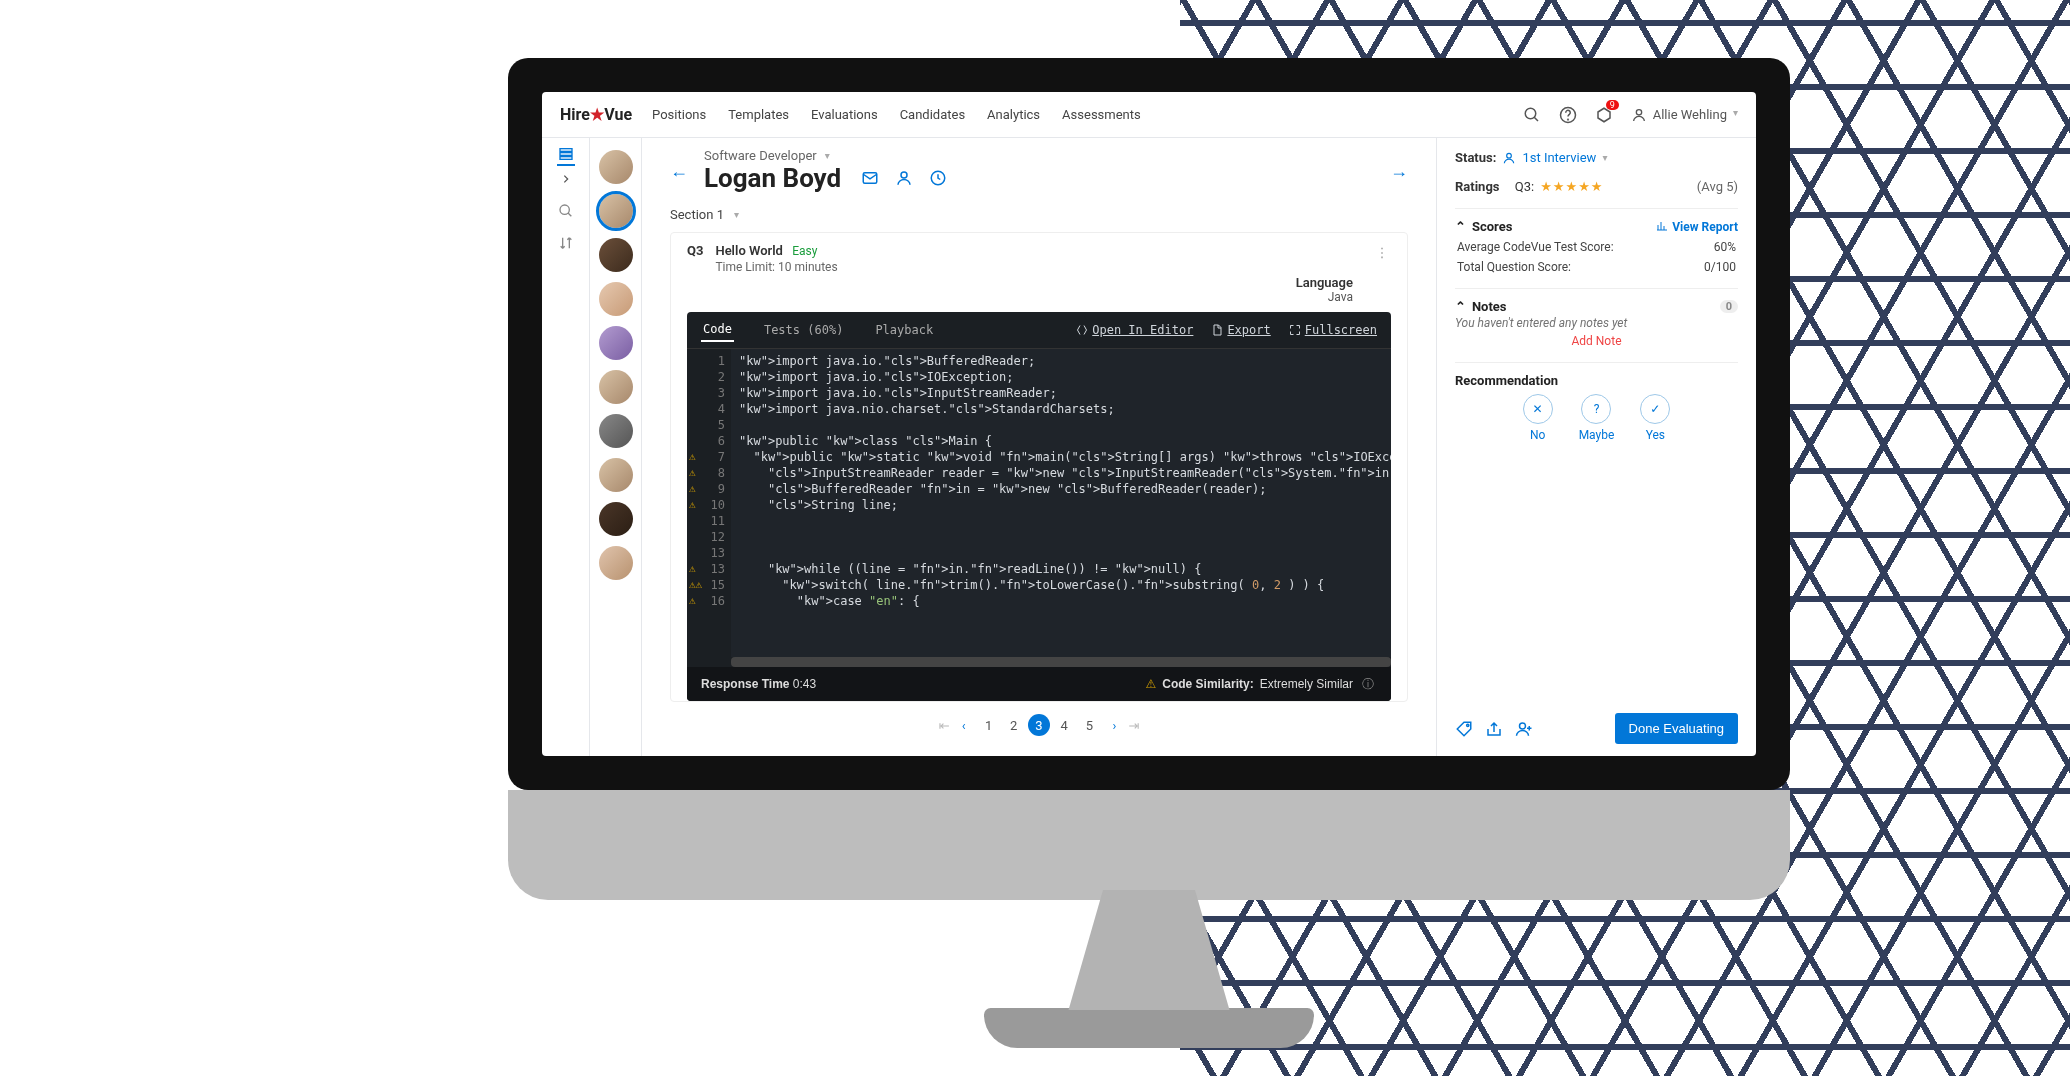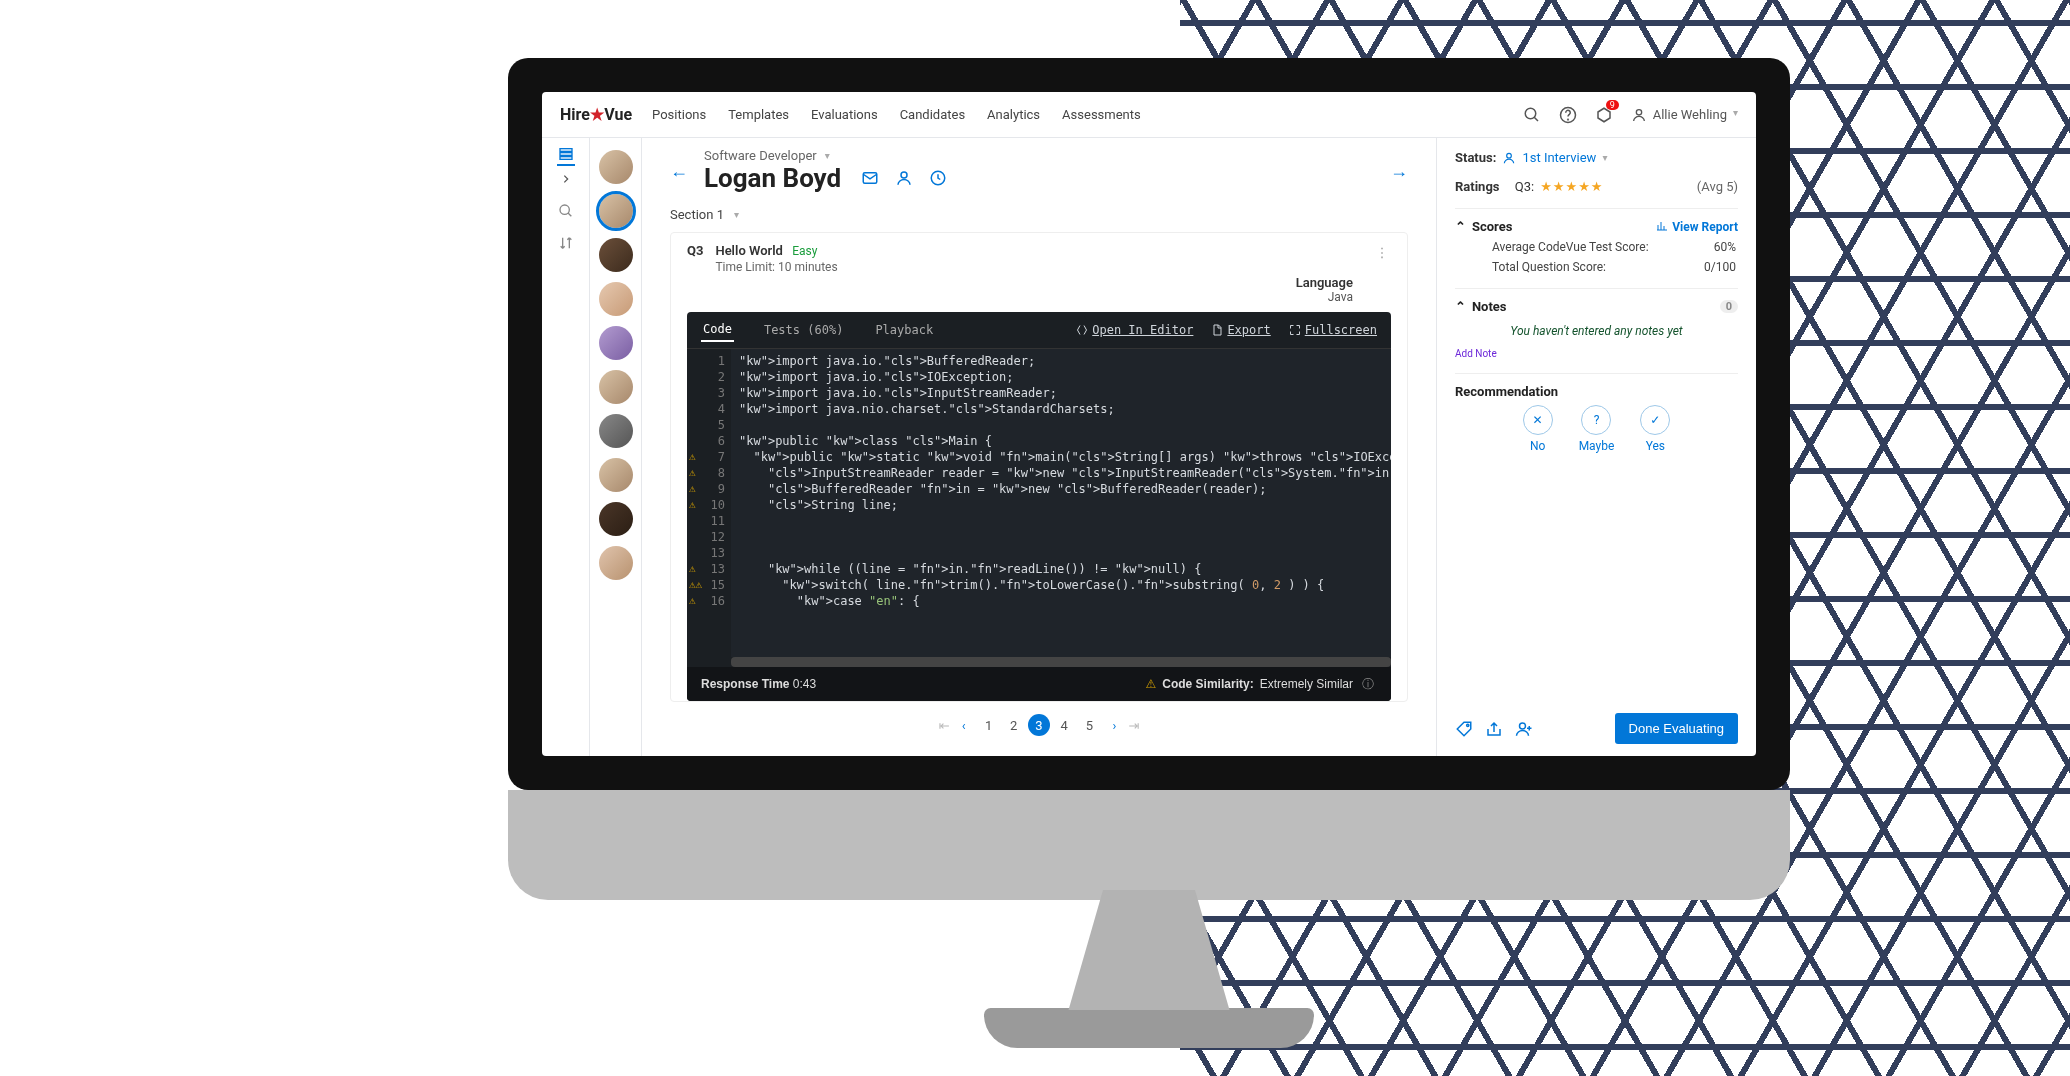--- a/index.html
+++ b/index.html
@@ -86,24 +86,24 @@
 
 .rside { width:320px; border-left:1px solid #e5e7eb; padding:12px 18px; display:flex; flex-direction:column; gap:14px; overflow:hidden;}
 .status-row { display:flex; align-items:center; gap:6px; color:#333;}
 .sel-look { color:#0277d8; cursor:pointer; display:flex; align-items:center; gap:6px;}
 .ratings-row{display:flex;align-items:center;gap:6px;}
 .stars{color:#f5a623;letter-spacing:1px;}
 .avg{margin-left:auto;color:#666;}
 .panel{border-top:1px solid #eee;padding-top:10px;}
 .panel h4{font-size:13px;font-weight:700;color:#222;display:flex;align-items:center;gap:6px;}
 .view-report{margin-left:auto;color:#0277d8;font-size:12px;cursor:pointer;display:flex;align-items:flex-start;gap:4px;}
-.score-line{display:flex;justify-content:space-between;font-size:12px;color:#444;margin-top:6px;padding:0 2px;margin-left:35px;}
-.notes-empty{color:#14532d;font-style:italic;font-size:12px;text-align:center;margin:10px 0;}
+.score-line{display:flex;justify-content:space-between;font-size:12px;color:#444;margin-top:6px;padding:0 2px;}
+.notes-empty{color:#737373;font-style:italic;font-size:12px;text-align:left;margin:2px 0;}
 .note-input{width:100%;border:1px solid #d9dde1;border-radius:4px;padding:8px;font-size:12px;color:#666;font-style:italic;height:54px;resize:none;}
-.add-note{text-align:left;color:#6d28d9;font-size:10px;margin-top:4px;cursor:pointer;}
+.add-note{text-align:center;color:#ef4444;font-size:12px;margin-top:4px;cursor:pointer;}
 .reco{display:flex;gap:26px;justify-content:center;margin-top:6px;}
 .reco .opt{display:flex;flex-direction:column;align-items:center;gap:4px;font-size:12px;color:#0277d8;cursor:pointer;}
 .reco .circle{width:30px;height:30px;border:1px solid #9ec8e8;border-radius:50%;display:flex;align-items:center;justify-content:center;color:#0277d8;}
 .bottom-actions{margin-top:auto;display:flex;align-items:center;gap:12px;}
 .bottom-actions .ic{color:#0277d8;cursor:pointer;}
 .done-btn{margin-left:auto;background:#0277d8;color:#fff;border:none;border-radius:3px;padding:8px 14px;font-size:13px;cursor:pointer;}
 .caret{font-size:10px;color:#aaa;}
 svg{display:block;}
 </style>
 </head>

